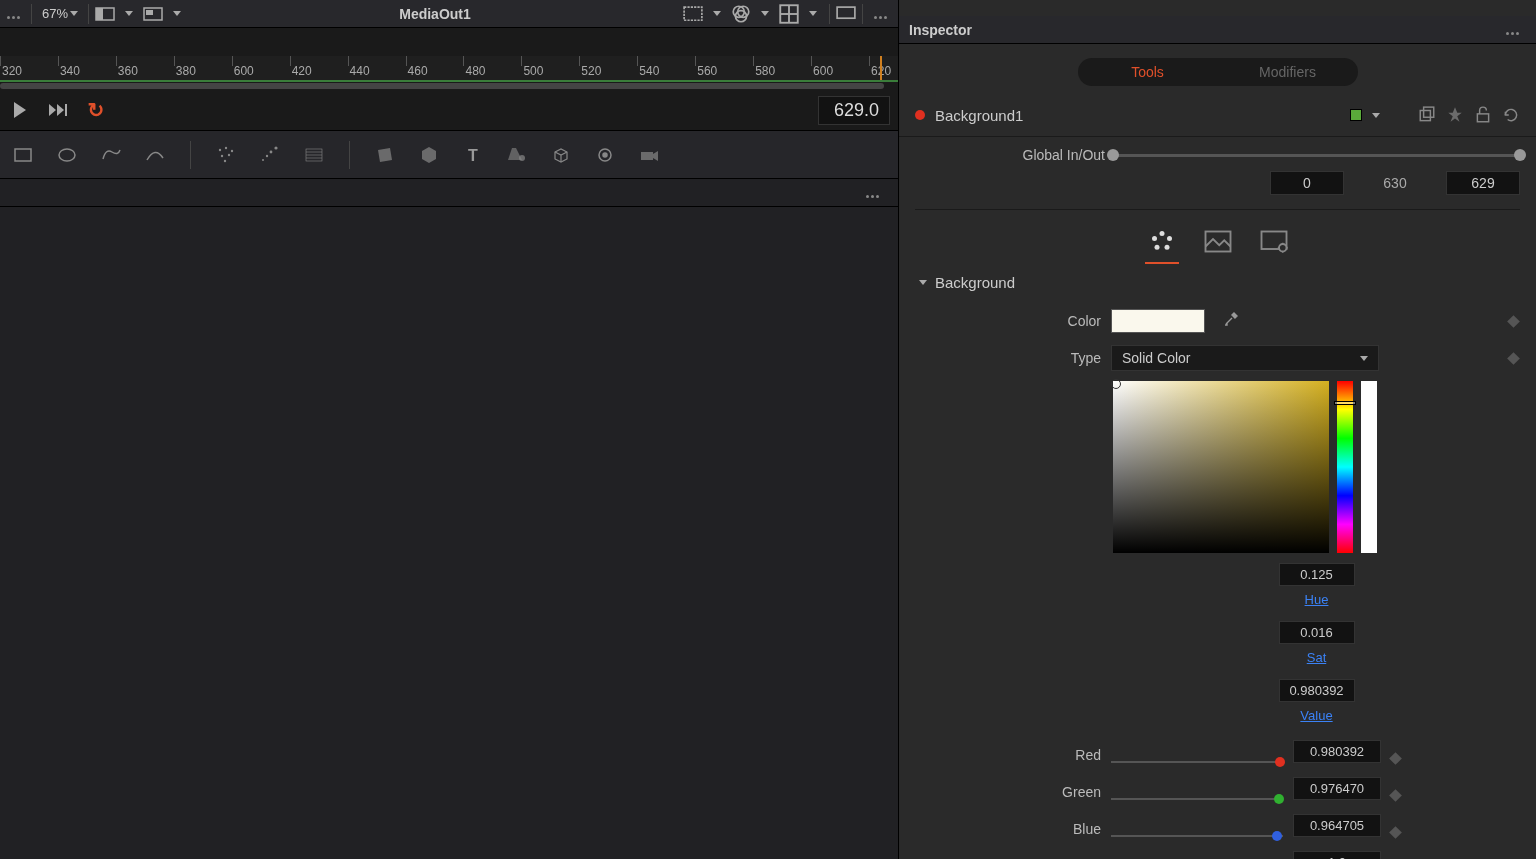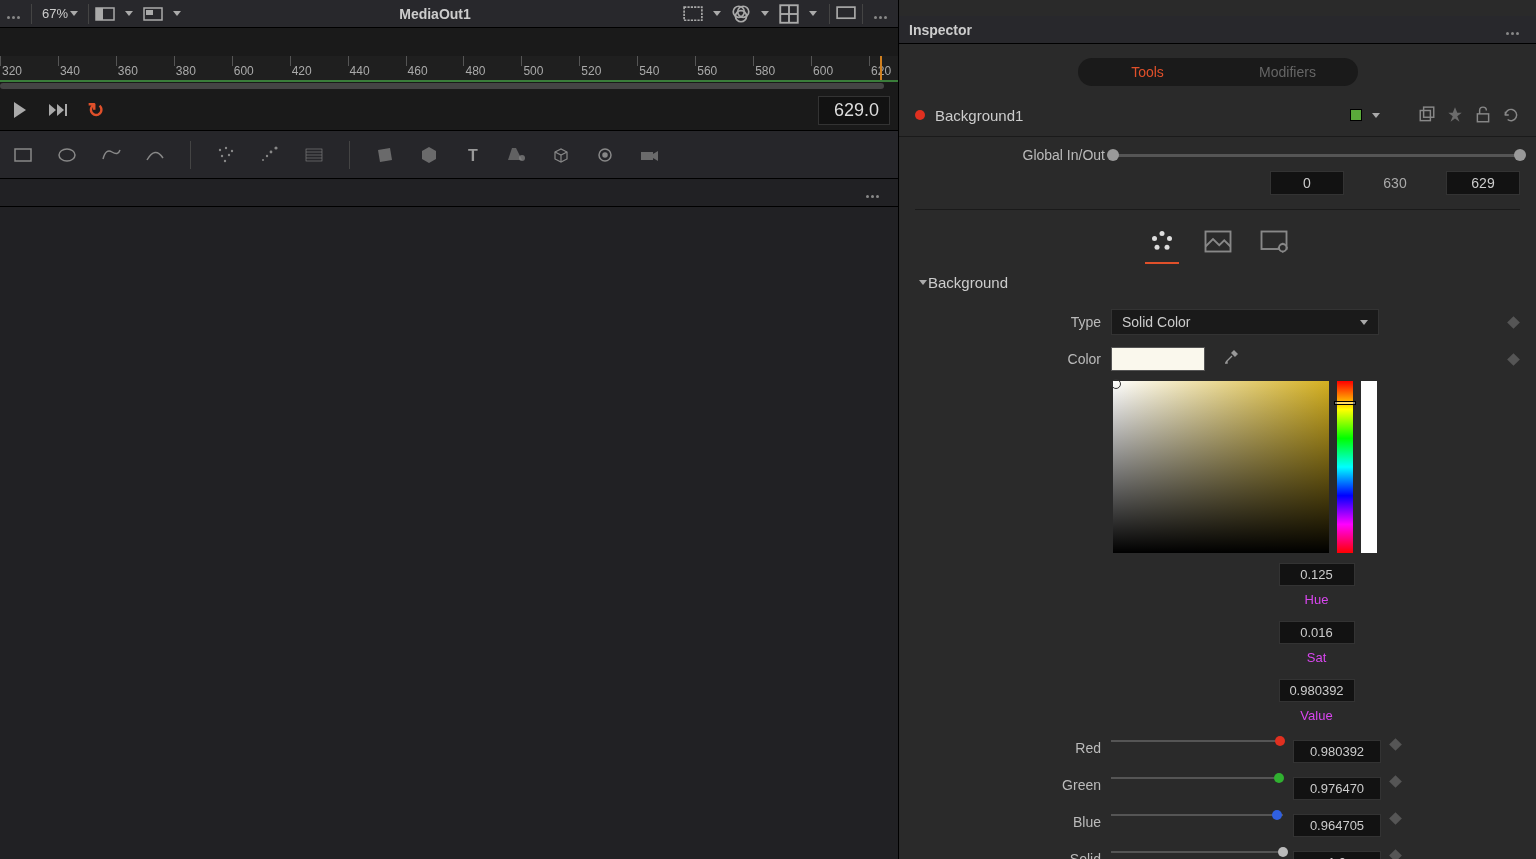--- a/index.html
+++ b/index.html
@@ -79,44 +79,44 @@
 .range-bar { flex: 1; height: 3px; background: #555; position: relative; border-radius: 2px; }
 .range-handle { width: 12px; height: 12px; background: #999; border-radius: 50%; position: absolute; top: -5px; }
 .numrow { display: flex; gap: 14px; margin-top: 8px; justify-content: flex-end; align-items: center; }
 .numbox { background: #121212; border: 1px solid #333; padding: 3px 0; width: 74px; text-align: center; font-size: 14px; }
 .numtext { width: 74px; text-align: center; font-size: 14px; color: #aaa; }
 
 .tab-icons { display: flex; justify-content: center; gap: 26px; padding: 16px 0 10px; border-top: 1px solid #1a1a1a; margin-top: 14px; }
 .tab-icon { width: 30px; height: 30px; display: flex; align-items: center; justify-content: center; cursor: pointer; position: relative; }
 .tab-icon.active::after { content: ''; position: absolute; bottom: -8px; left: -2px; right: -2px; height: 2px; background: #e0502a; }
 
-.section-head { display: flex; align-items: center; gap: 1px; padding: 8px 4px; font-size: 15px; cursor: pointer; }
+.section-head { display: flex; align-items: center; gap: 8px; padding: 8px 4px; font-size: 15px; cursor: pointer; }
 .section-body { padding: 4px 0; }
 
 .prop-row { display: flex; align-items: center; padding: 6px 0; gap: 10px; }
 .prop-label { width: 186px; text-align: right; font-size: 14px; color: #bbb; }
 .dropdown { flex: 1; background: #1a1a1a; border: 1px solid #333; padding: 4px 10px; font-size: 14px; display: flex; justify-content: space-between; align-items: center; cursor: pointer; max-width: 268px; }
 .color-swatch { width: 94px; height: 24px; background: #faf8ed; border: 1px solid #555; cursor: pointer; }
 .eyedrop { color: #888; cursor: pointer; margin-left: 8px; }
 .key-diamond { width: 9px; height: 9px; background: #555; transform: rotate(45deg); cursor: pointer; }
 .prop-end { margin-left: auto; padding-right: 2px; }
 
 .picker { display: flex; gap: 8px; margin-left: 198px; margin-top: 4px; }
 .sat-box { width: 216px; height: 172px; background: linear-gradient(to top, #000, transparent), linear-gradient(to right, #fff, #d4b020); position: relative; }
 .sat-marker { width: 10px; height: 10px; border: 1px solid #333; border-radius: 50%; position: absolute; top: -2px; left: -2px; }
 .hue-bar { width: 16px; height: 172px; background: linear-gradient(to bottom, #f00, #ff0, #0f0, #0ff, #00f, #f0f, #f00); position: relative; }
 .hue-marker { position: absolute; top: 20px; left: -3px; right: -3px; height: 4px; border: 1px solid #000; background: rgba(255,255,255,.4); }
 .alpha-bar { width: 16px; height: 172px; background: linear-gradient(to bottom, #fff, #fff), repeating-conic-gradient(#888 0% 25%, #ccc 0% 50%) 50% / 8px 8px; position: relative; }
 
 .hsv-row { display: flex; gap: 14px; margin-left: 198px; margin-top: 10px; flex-direction: column; }
 .hsv-col { display: flex; flex-direction: column; align-items: center; gap: 6px; }
 .hsv-box { background: #121212; border: 1px solid #333; padding: 3px 0; width: 76px; text-align: center; font-size: 13px; }
-.hsv-lbl { font-size: 13px; color: #d946ef; }
-
-.rgb-row { display: flex; align-items: flex-start; padding: 7px 0; gap: 10px; }
+.hsv-lbl { font-size: 13px; color: #3b82f6; text-decoration: underline; }
+
+.rgb-row { display: flex; align-items: flex-end; padding: 7px 0; gap: 10px; }
 .rgb-slider { flex: 1; height: 2px; background: #555; position: relative; max-width: 172px; }
 .rgb-dot { width: 10px; height: 10px; border-radius: 50%; position: absolute; top: -4px; }
 .rgb-val { background: #121212; border: 1px solid #333; padding: 3px 0; width: 88px; text-align: center; font-size: 13px; }
 
 .layout-icon-svg { stroke: #aaa; fill: none; stroke-width: 1.5; }
 </style>
 </head>
 <body>
 
 <div class="left-panel">
@@ -458,44 +458,44 @@
       </div>
     </div>
 
     <div class="section-head">
       <span class="caret-down"></span>
       <span>Background</span>
     </div>
 
     <div class="section-body">
       <div class="prop-row">
-        <div class="prop-label">Type</div>
-        <div class="dropdown">
-          <span>Solid Color</span>
-          <span class="caret-down"></span>
-        </div>
-        <div class="prop-end">
-            <div class="key-diamond"></div>
-          </div>
-      </div>
-
-      <div class="prop-row">
         <div class="prop-label">Color</div>
         <div class="color-swatch"></div>
         <div class="eyedrop">
           <svg width="16" height="16" viewBox="0 0 16 16" fill="none" stroke="#999" stroke-width="1.4">
               <path d="M3 13 L9 7 M10 4 L12 6 M2 14 L4 14 L4 12"></path>
               <path d="M11 2 L14 5 L12 7 L9 4 Z" fill="#999"></path>
             </svg>
         </div>
         <div class="prop-end">
             <div class="key-diamond"></div>
           </div>
       </div>
 
+      <div class="prop-row">
+        <div class="prop-label">Type</div>
+        <div class="dropdown">
+          <span>Solid Color</span>
+          <span class="caret-down"></span>
+        </div>
+        <div class="prop-end">
+            <div class="key-diamond"></div>
+          </div>
+      </div>
+
       <div class="picker">
         <div class="sat-box">
           <div class="sat-marker"></div>
         </div>
         <div class="hue-bar">
           <div class="hue-marker"></div>
         </div>
         <div class="alpha-bar"></div>
       </div>
 

